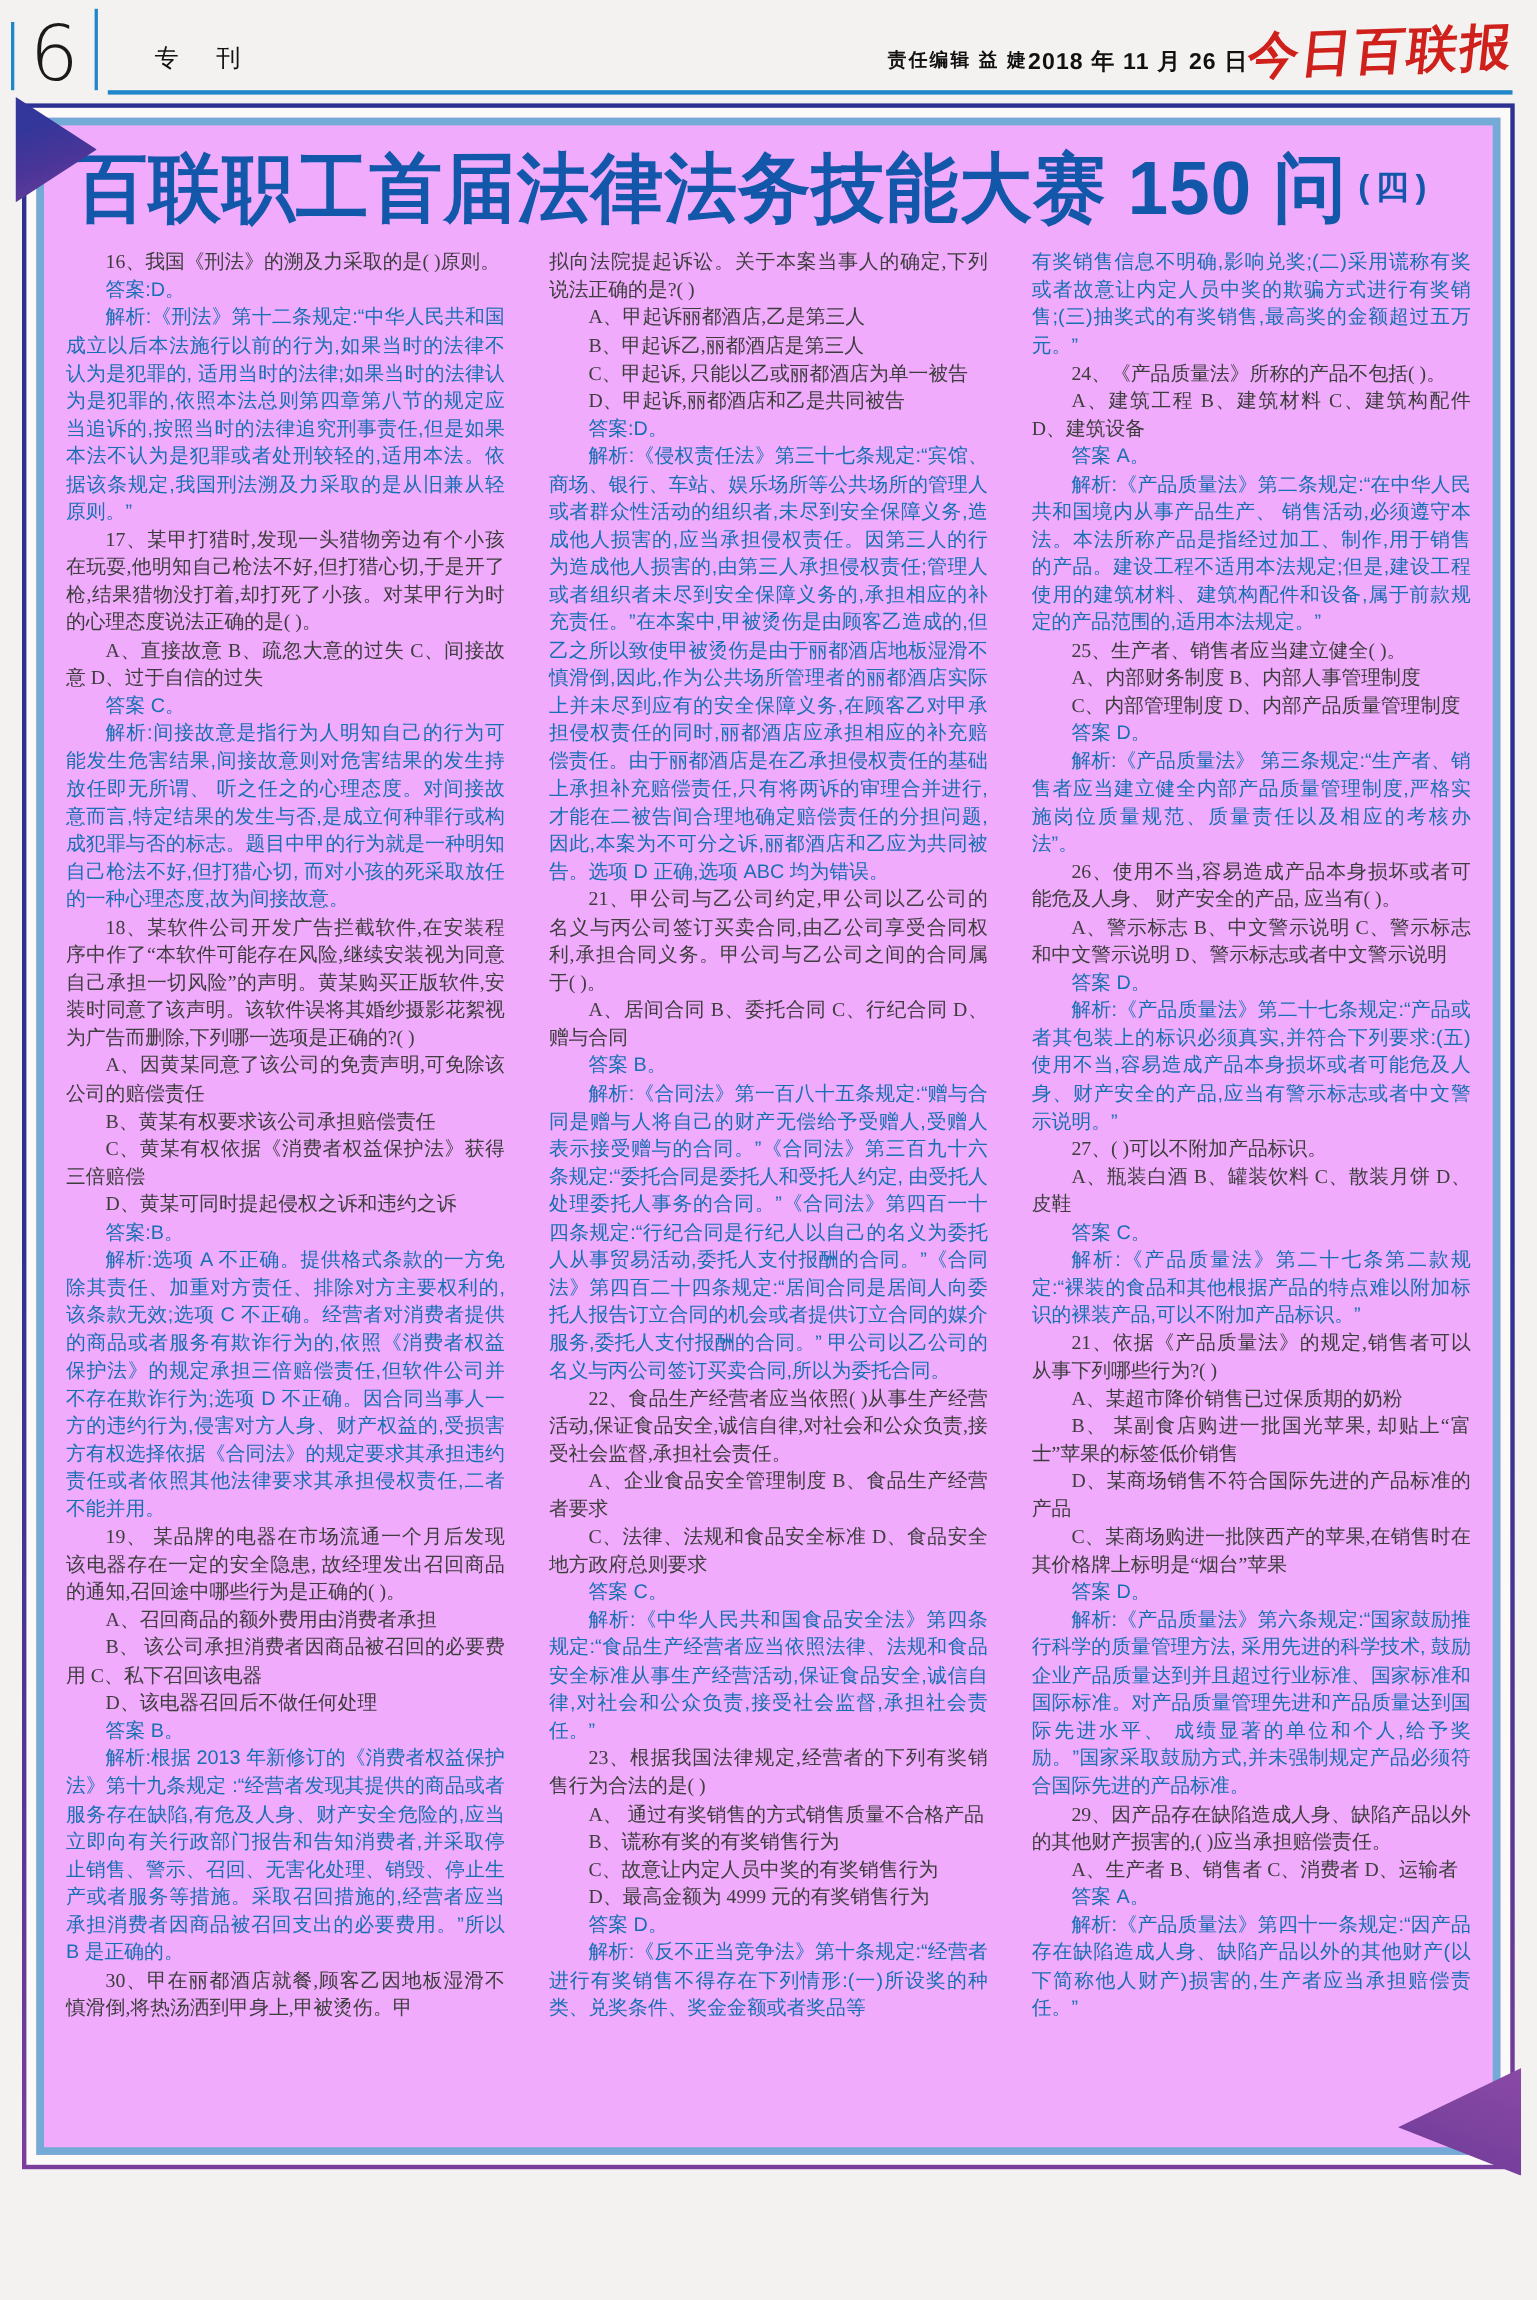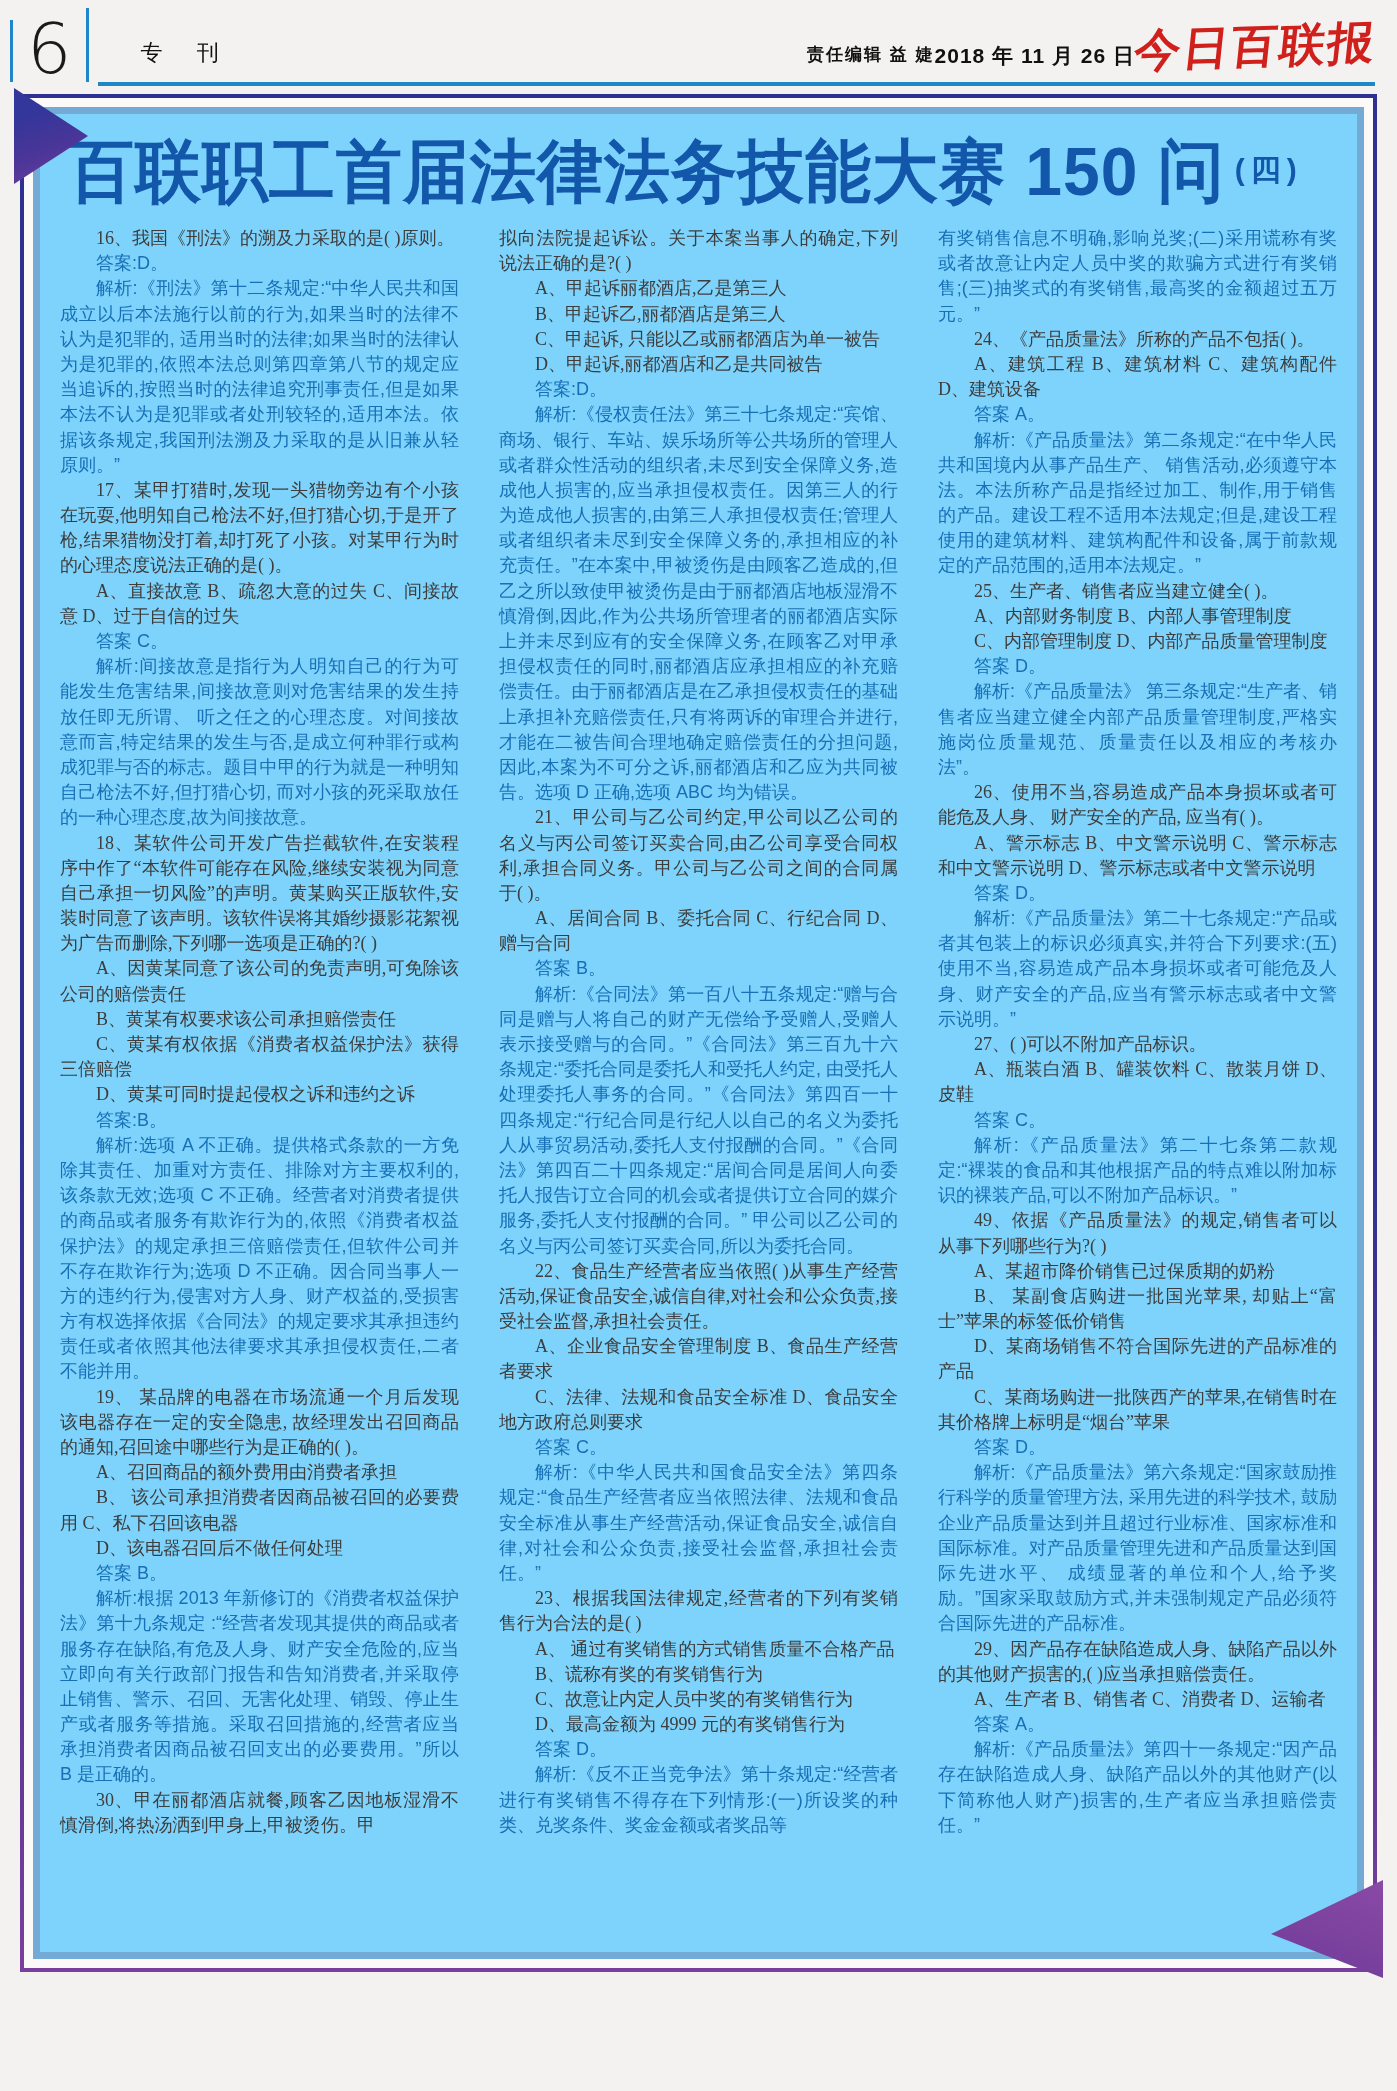--- a/index.html
+++ b/index.html
@@ -39,21 +39,21 @@
   
   .frame-outer{
     position:relative;
     margin:0 20px 10px 20px;
     padding:4px;
     background:linear-gradient(180deg,#2e3192 0%,#2e3192 55%,#5b3796 85%,#7a3f9c 100%);
   }
   .frame-gap{background:#fbfaf8; padding:9px;}
   .frame-inner{
     border:7px solid #74aad6;
-    background:#7dd3fc;
+    background:#f0abfc;
     padding:10px 16px 26px 16px;
   }
   .arrow-tl{
     position:absolute; top:-6px; left:-6px; width:74px; height:96px;
     background:linear-gradient(160deg,#33369a 25%,#4b3598 60%,#6e3f9c 100%);
     clip-path:polygon(0 0,100% 50%,0 100%);
   }
   .arrow-br{
     position:absolute; bottom:-6px; right:-6px; width:112px; height:98px;
     background:linear-gradient(200deg,#8a4aa6 0%,#6e3b97 100%);
@@ -176,21 +176,21 @@
             <p class="para ans">答案 D。</p>
             <p class="para exp">解析:《产品质量法》 第三条规定:“生产者、销售者应当建立健全内部产品质量管理制度,严格实施岗位质量规范、质量责任以及相应的考核办法”。</p>
             <p class="para q">26、使用不当,容易造成产品本身损坏或者可能危及人身、 财产安全的产品, 应当有( )。</p>
             <p class="para q">A、警示标志   B、中文警示说明  C、警示标志和中文警示说明 D、警示标志或者中文警示说明</p>
             <p class="para ans">答案 D。</p>
             <p class="para exp">解析:《产品质量法》第二十七条规定:“产品或者其包装上的标识必须真实,并符合下列要求:(五)使用不当,容易造成产品本身损坏或者可能危及人身、财产安全的产品,应当有警示标志或者中文警示说明。”</p>
             <p class="para q">27、( )可以不附加产品标识。</p>
             <p class="para q">A、瓶装白酒   B、罐装饮料   C、散装月饼 D、皮鞋</p>
             <p class="para ans">答案 C。</p>
             <p class="para exp">解析:《产品质量法》第二十七条第二款规定:“裸装的食品和其他根据产品的特点难以附加标识的裸装产品,可以不附加产品标识。”</p>
-            <p class="para q">49、依据《产品质量法》的规定,销售者可以从事下列哪些行为?( )</p>
+            <p class="para q">21、依据《产品质量法》的规定,销售者可以从事下列哪些行为?( )</p>
             <p class="para q">A、某超市降价销售已过保质期的奶粉</p>
             <p class="para q">B、 某副食店购进一批国光苹果, 却贴上“富士”苹果的标签低价销售</p>
             <p class="para q">D、某商场销售不符合国际先进的产品标准的产品</p>
             <p class="para q">C、某商场购进一批陕西产的苹果,在销售时在其价格牌上标明是“烟台”苹果</p>
             <p class="para ans">答案 D。</p>
             <p class="para exp">解析:《产品质量法》第六条规定:“国家鼓励推行科学的质量管理方法, 采用先进的科学技术, 鼓励企业产品质量达到并且超过行业标准、国家标准和国际标准。对产品质量管理先进和产品质量达到国际先进水平、 成绩显著的单位和个人,给予奖励。”国家采取鼓励方式,并未强制规定产品必须符合国际先进的产品标准。</p>
             <p class="para q">29、因产品存在缺陷造成人身、缺陷产品以外的其他财产损害的,( )应当承担赔偿责任。</p>
             <p class="para q">A、生产者   B、销售者   C、消费者 D、运输者</p>
             <p class="para ans">答案 A。</p>
             <p class="para exp">解析:《产品质量法》第四十一条规定:“因产品存在缺陷造成人身、缺陷产品以外的其他财产(以下简称他人财产)损害的,生产者应当承担赔偿责任。”</p>

